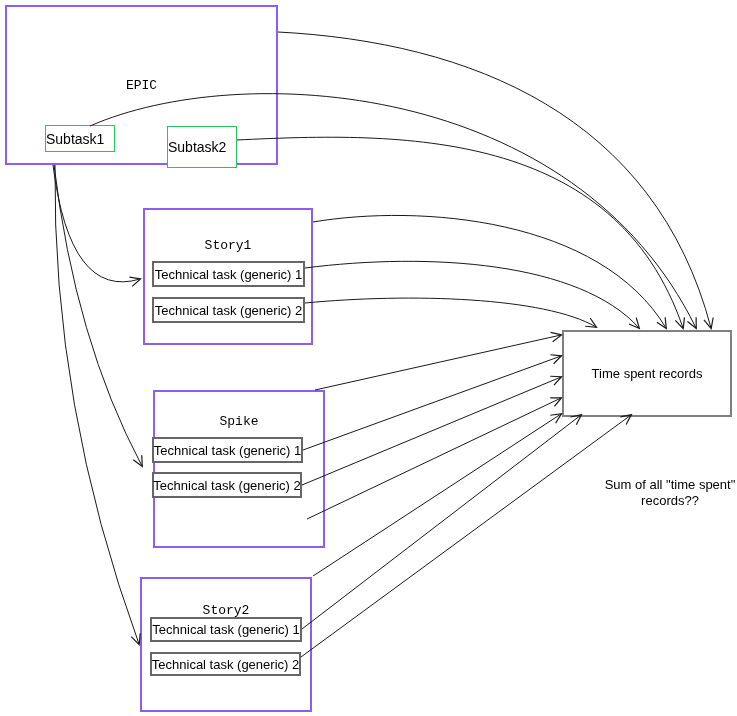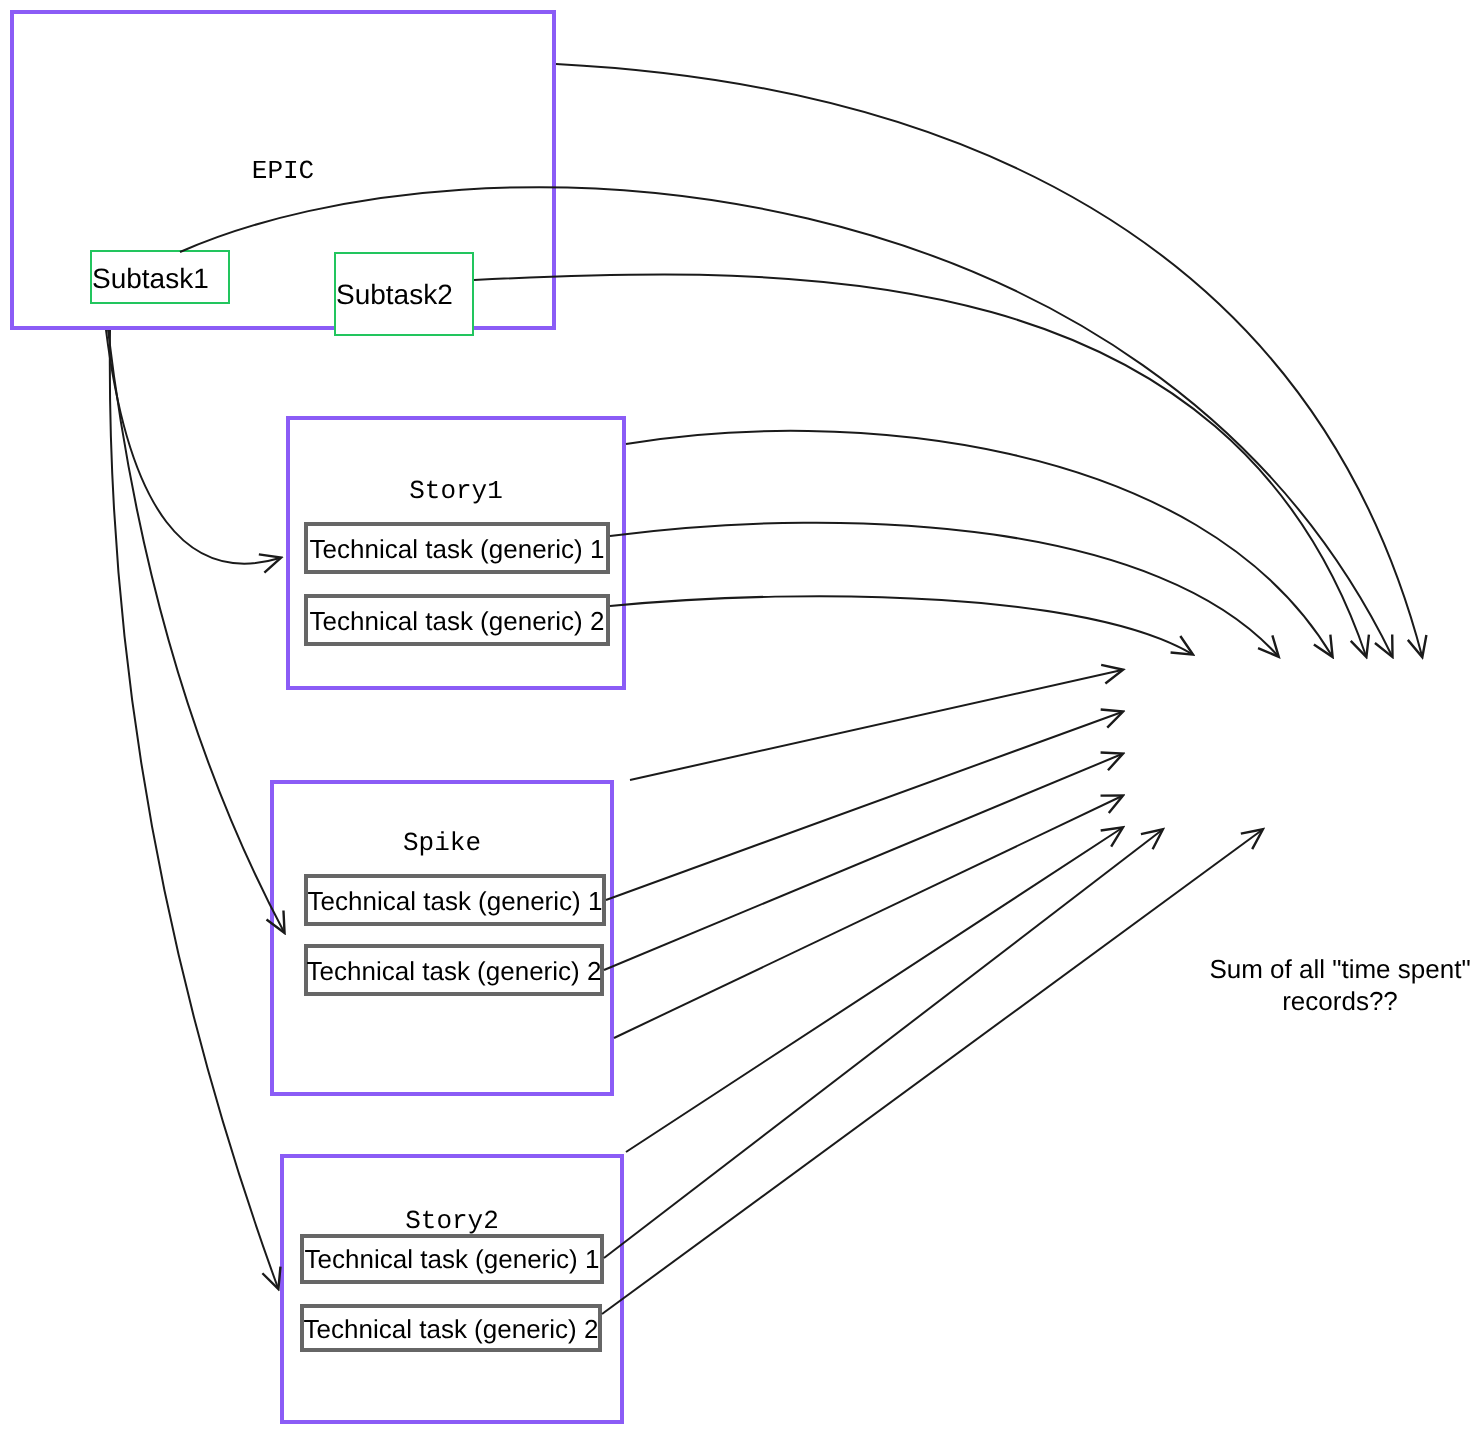--- a/index.html
+++ b/index.html
@@ -38,40 +38,43 @@
   <div class="box container-box" style="left:143px;top:208px;width:170px;height:137px;">
     <div class="box-label" style="top:28px;">Story1</div>
   </div>
   <div class="box task-box" style="left:152px;top:261px;width:153px;height:26px;">
     <span>Technical task (generic) 1</span>
   </div>
   <div class="box task-box" style="left:152px;top:297px;width:153px;height:26px;">
     <span>Technical task (generic) 2</span>
   </div>
 
-  <div class="box container-box" style="left:135px;top:390px;width:172px;height:158px;padding-left:36px;">
+  <div class="box container-box" style="left:153px;top:390px;width:172px;height:158px;padding-left:36px;">
     <div class="box-label" style="top:22px;">Spike</div>
   </div>
   <div class="box task-box" style="left:152px;top:437px;width:151px;height:26px;">
     <span>Technical task (generic) 1</span>
   </div>
   <div class="box task-box" style="left:152px;top:472px;width:150px;height:26px;">
     <span>Technical task (generic) 2</span>
   </div>
 
   <div class="box container-box" style="left:140px;top:577px;width:172px;height:135px;">
     <div class="box-label" style="top:24px;">Story2</div>
   </div>
   <div class="box task-box" style="left:150px;top:617px;width:152px;height:25px;">
     <span>Technical task (generic) 1</span>
   </div>
   <div class="box task-box" style="left:150px;top:652px;width:151px;height:24px;">
     <span>Technical task (generic) 2</span>
   </div>
 
+  <div class="box time-box" style="left:562px;top:330px;width:170px;height:87px;">
+    <span>Time spent records</span>
+  </div>
 
   <div class="note">Sum of all "time spent" records??</div>
 
   <svg class="edges" width="737" height="716" viewBox="0 0 737 716">
     <defs>
       <marker id="arrow" viewBox="0 0 10 10" refX="8.5" refY="5" markerWidth="12" markerHeight="12" orient="auto" markerUnits="userSpaceOnUse">
         <path d="M0.5,1 L9,5 L0.5,9" fill="none" stroke="#1a1a1a" stroke-width="1"></path>
       </marker>
     </defs>
     <path d="M278,32 C470,42 655,115 711,328" marker-end="url(#arrow)"></path>

